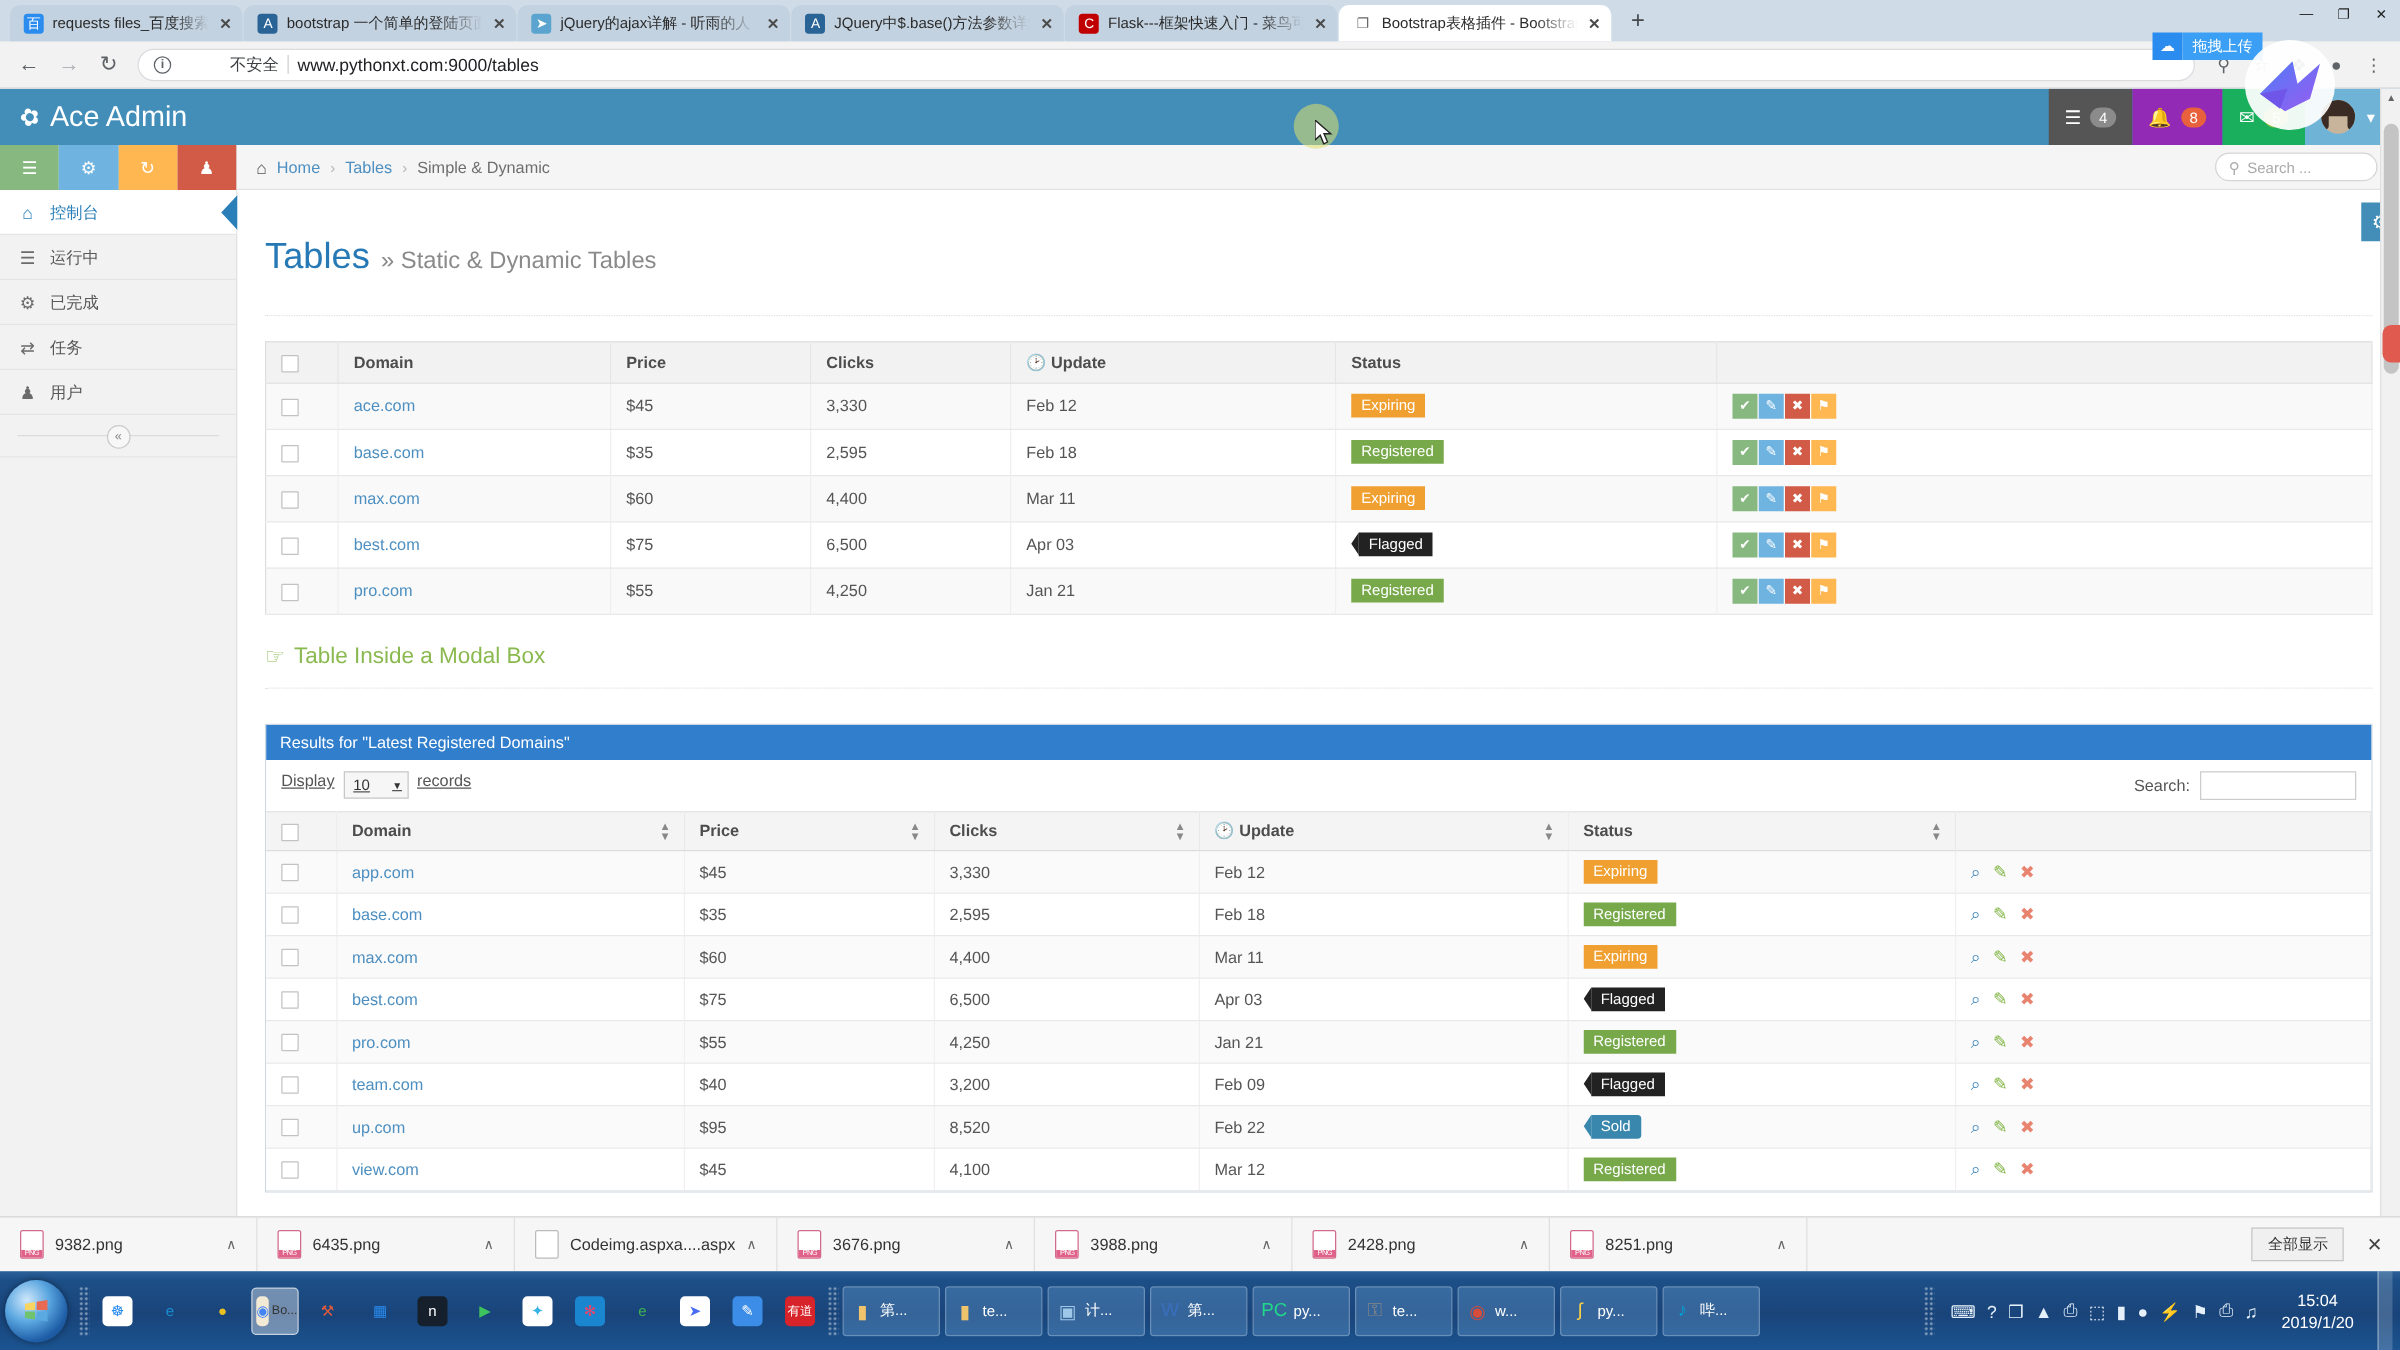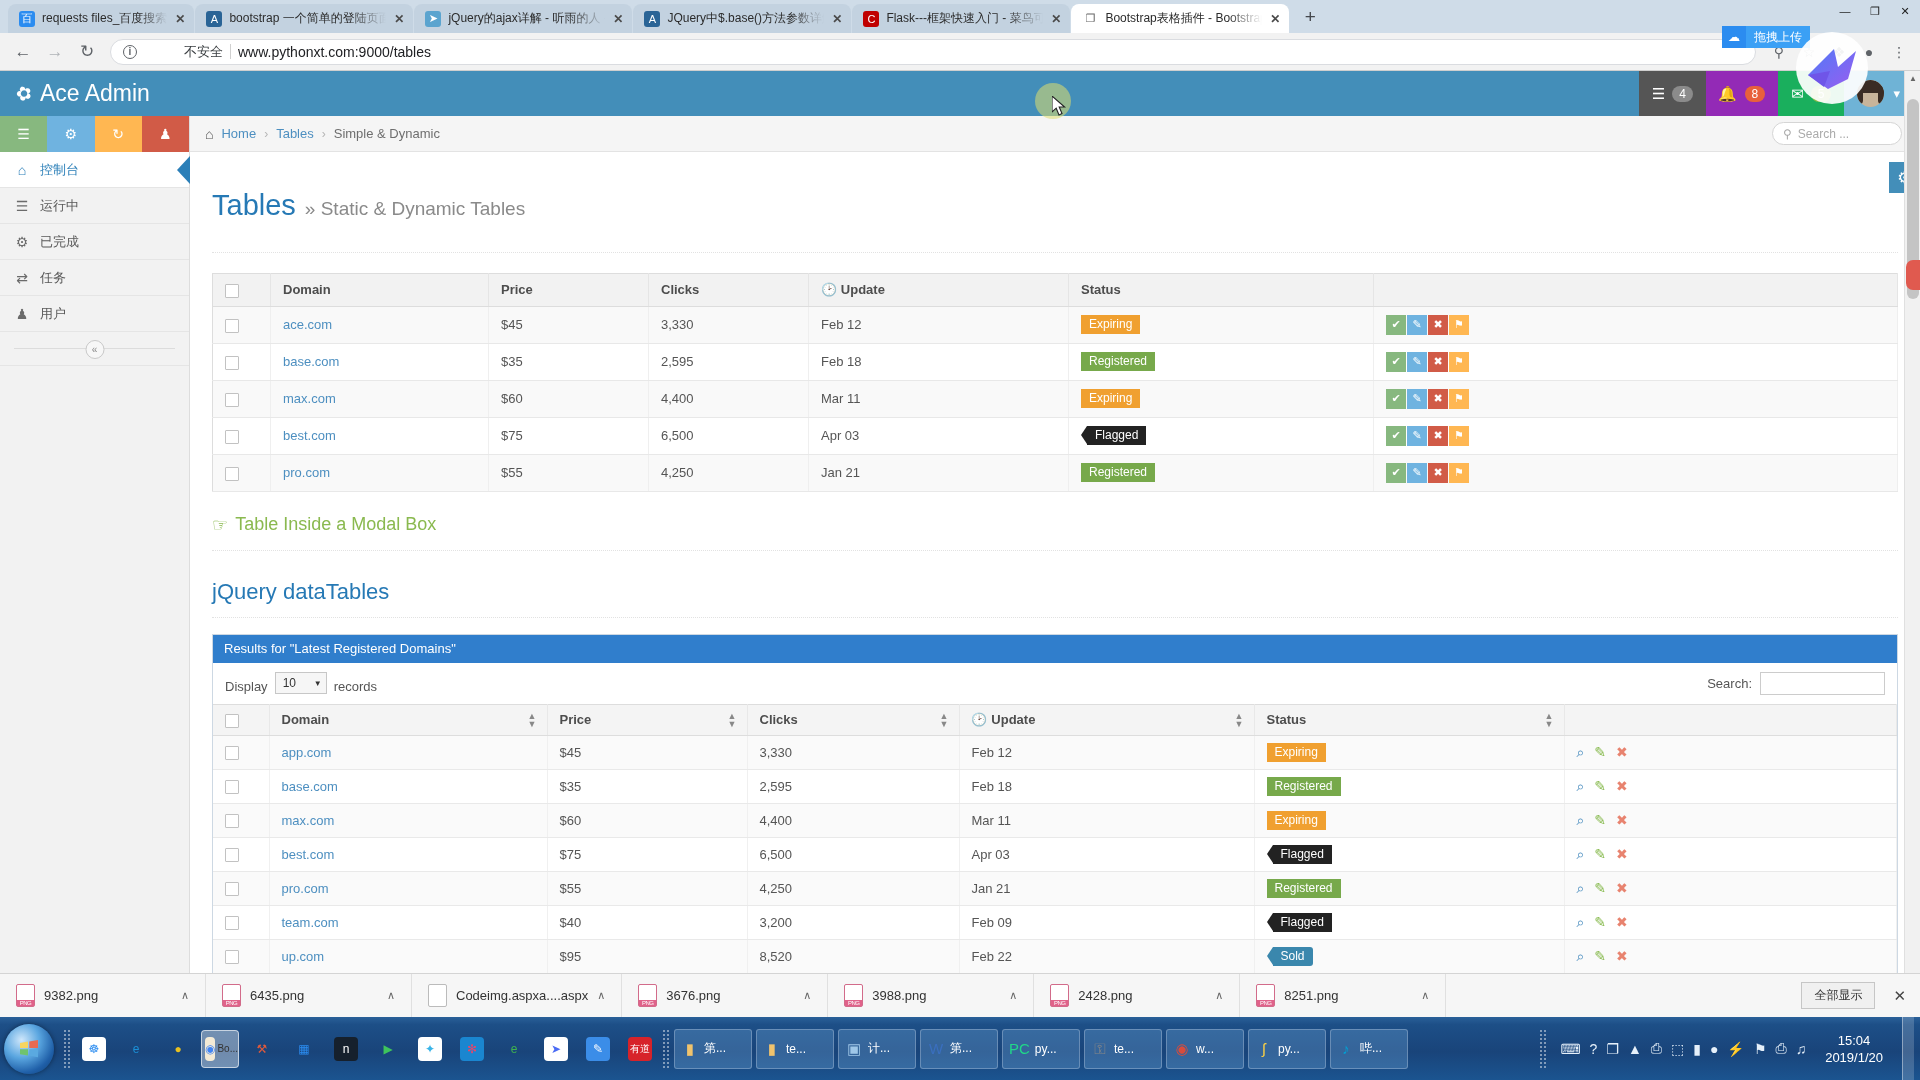--- a/index.html
+++ b/index.html
@@ -244,21 +244,21 @@
   .widget { border:1px solid #cdd8e3; }
   .widget-head {
     height:28px; background:#307ecc; color:#fff; display:flex; align-items:center;
     padding:0 11px; font-size:13px;
   }
   .widget-body { background:#fff; }
   .dt-top {
     display:flex; align-items:center; justify-content:space-between;
     padding:9px 12px; font-size:13px; color:#555;
   }
-  .dt-len { display:flex; align-items:flex-end; gap:7px; }
+  .dt-len { display:flex; align-items:flex-start; gap:7px;text-decoration:underline; }
   .sel {
     width:52px; height:22px; border:1px solid #c7c7c7; background:#f6f6f6;
     display:inline-flex; align-items:center; justify-content:space-between;
     padding:0 4px 0 7px; font-size:12px; color:#333;
   }
   .dt-filter { display:flex; align-items:center; gap:8px; }
   .dt-filter input {
     width:125px; height:23px; border:1px solid #ccc; font-size:12px; padding:0 5px;
     font-family:"Liberation Sans",sans-serif;
   }
@@ -617,21 +617,20 @@
                     </div></td>
                 </tr>
               </tbody>
           </table>
 
           <div class="modal-link">
             <span>☞</span>
             <span>Table Inside a Modal Box</span>
           </div>
 
-          <h2 class="h-dt">jQuery dataTables</h2>
 
           <div class="widget">
             <div class="widget-head">Results for "Latest Registered Domains"</div>
             <div class="widget-body">
               <div class="dt-top">
                 <div class="dt-len">
                   <span>Display</span>
                   <span class="sel">
                     <span>10</span>
                     <span style="font-size:8px">▼</span>

